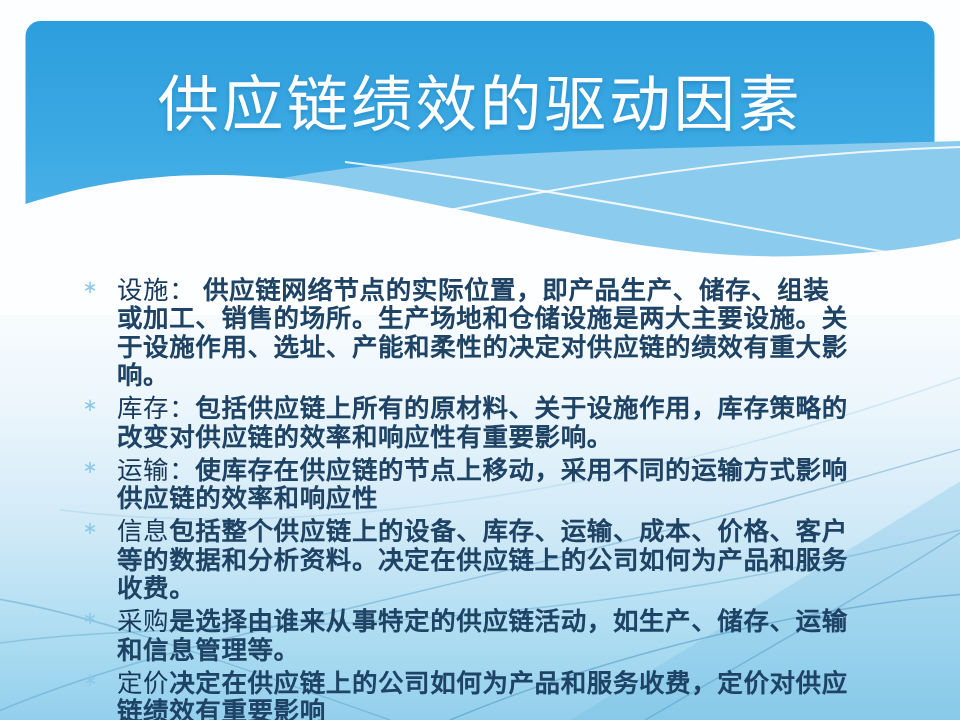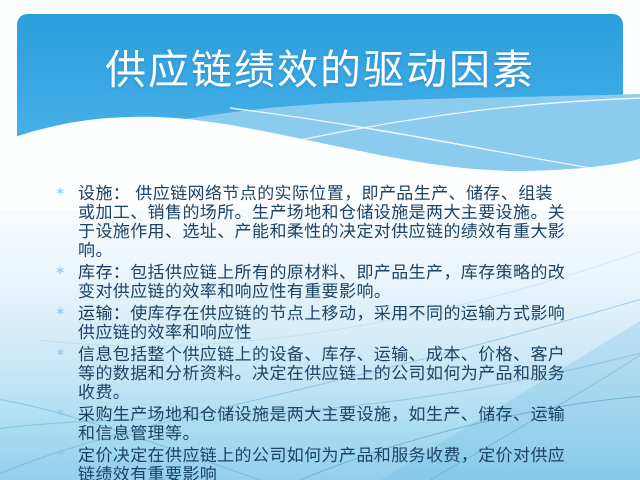--- a/index.html
+++ b/index.html
@@ -28,21 +28,21 @@
     margin:0;padding:0;list-style:none;
     font-size:17px;line-height:19px;letter-spacing:.4px;
     color:#1e4365;
   }
   .bullets li{position:relative;padding-left:26px;margin:0 0 3px 0;}
   .bullets .marker{
     position:absolute;left:3px;top:1px;
     font-size:12px;line-height:12px;color:#8cc8ea;
   }
   .bullets .lead{font-weight:400;color:#19395a;}
-  .bullets .rest{font-weight:400;}
+  .bullets .rest{font-weight:700;}
 </style>
 </head>
 <body>
 
 <div class="slide">
 
   <svg class="bg-deco" viewBox="0 0 640 480" xmlns="http://www.w3.org/2000/svg">
     <path d="M 645,318 L 645,480 L 380,480 Z" fill="#6cbbe2" opacity="0.28"></path>
     <path d="M -10,478 C 120,420 300,400 645,298" fill="none" stroke="#4a97c4" stroke-width="1" opacity="0.40"></path>
     <path d="M -10,430 C 140,408 320,436 645,352" fill="none" stroke="#4a97c4" stroke-width="1" opacity="0.35"></path>
@@ -64,33 +64,33 @@
   <h1 class="title">供应链绩效的驱动因素</h1>
 
   <ul class="bullets">
 
   <li>
       <span class="marker">∗</span>
       <span class="lead">设施：</span><span class="rest"> 供应链网络节点的实际位置，即产品生产、储存、组装或加工、销售的场所。生产场地和仓储设施是两大主要设施。关于设施作用、选址、产能和柔性的决定对供应链的绩效有重大影响。</span>
     </li>
       <li>
       <span class="marker">∗</span>
-      <span class="lead">库存：</span><span class="rest">包括供应链上所有的原材料、即产品生产，库存策略的改变对供应链的效率和响应性有重要影响。</span>
+      <span class="lead">库存：</span><span class="rest">包括供应链上所有的原材料、关于设施作用，库存策略的改变对供应链的效率和响应性有重要影响。</span>
     </li>
       <li>
       <span class="marker">∗</span>
       <span class="lead">运输：</span><span class="rest">使库存在供应链的节点上移动，采用不同的运输方式影响供应链的效率和响应性</span>
     </li>
       <li>
       <span class="marker">∗</span>
       <span class="lead">信息</span><span class="rest">包括整个供应链上的设备、库存、运输、成本、价格、客户等的数据和分析资料。决定在供应链上的公司如何为产品和服务收费。</span>
     </li>
       <li>
       <span class="marker">∗</span>
-      <span class="lead">采购</span><span class="rest">生产场地和仓储设施是两大主要设施，如生产、储存、运输和信息管理等。</span>
+      <span class="lead">采购</span><span class="rest">是选择由谁来从事特定的供应链活动，如生产、储存、运输和信息管理等。</span>
     </li>
       <li>
       <span class="marker">∗</span>
       <span class="lead">定价</span><span class="rest">决定在供应链上的公司如何为产品和服务收费，定价对供应链绩效有重要影响</span>
     </li>
     </ul>
 
 </div>
 
 </body></html>

